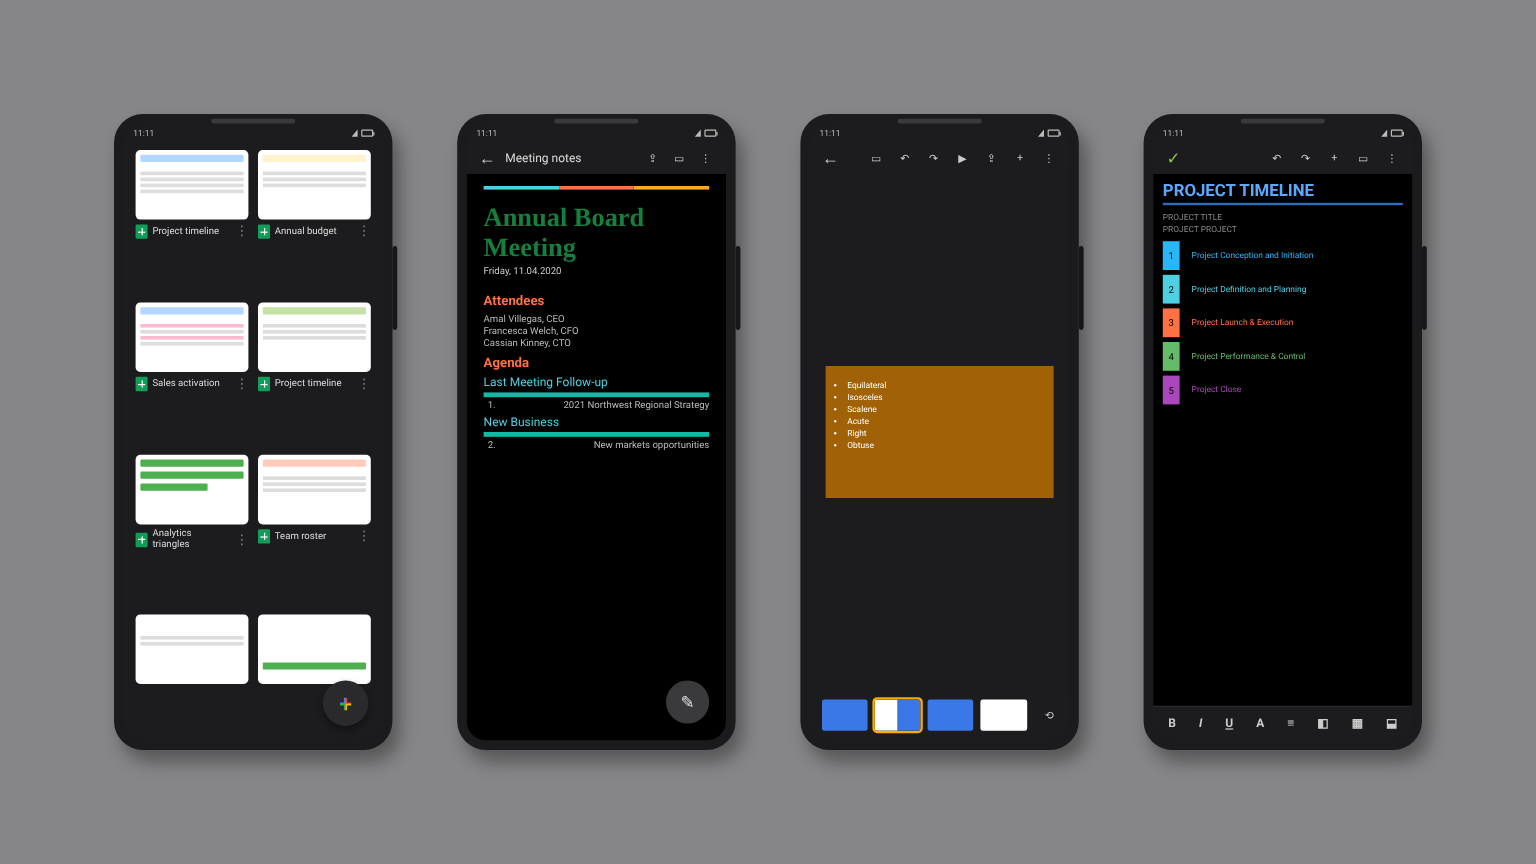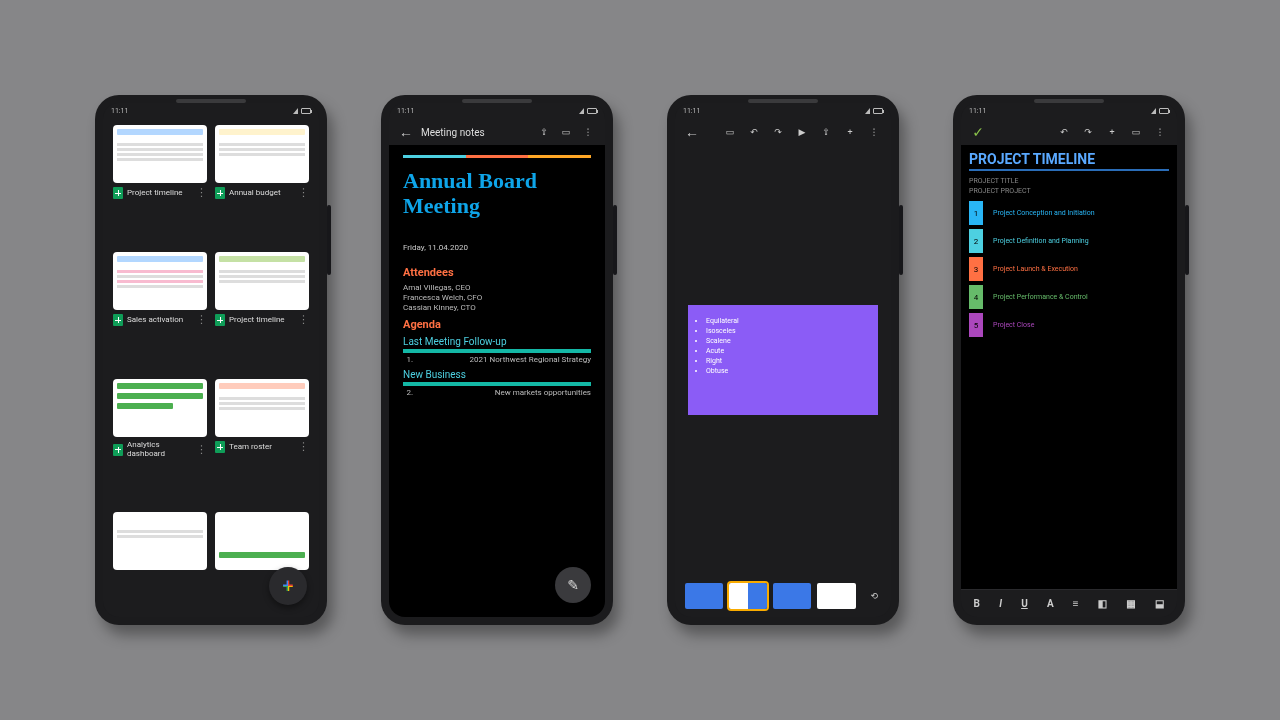--- a/index.html
+++ b/index.html
@@ -101,41 +101,41 @@
     display:flex; align-items:center; gap:8px;
     padding: 6px 10px; color:#ddd;
   }
   .appbar .title { flex:1; font-size:10px; }
   .icon { width:14px; height:14px; display:inline-flex; align-items:center; justify-content:center; color:#ccc; }
   .doc-body { flex:1; padding: 10px 14px; background:#000; overflow:hidden; position:relative; }
   .doc-stripe { height:3px; display:flex; margin-bottom:10px; }
   .doc-stripe span:nth-child(1){flex:1;background:#4dd0e1;}
   .doc-stripe span:nth-child(2){flex:1;background:#ff7043;}
   .doc-stripe span:nth-child(3){flex:1;background:#ffa726;}
-  .doc-h1 { font-size:22px; font-weight:700; color:#0ea5e9; line-height:1.15; margin-bottom:24px; font-family: Georgia, serif;}
+  .doc-h1 { font-size:22px; font-weight:700; color:#15803d; line-height:1.15; margin-bottom:2px; font-family: Georgia, serif;}
   .doc-date { font-size:8px; color:#ccc; margin-bottom:14px; }
   .doc-h2 { font-size:11px; color:#ff7043; font-weight:700; margin:6px 0 4px; }
   .doc-h3 { font-size:10px; color:#4dd0e1; margin:5px 0 2px; border-bottom:4px solid #14b8a6; padding-bottom:2px;}
   .doc-line { font-size:8px; color:#bbb; margin:1px 0; }
   .doc-ol { font-size:8px; color:#bbb; padding-left:12px;text-align:right; }
   .edit-fab {
     position:absolute; right:14px; bottom:14px;
     width:36px; height:36px; border-radius:50%;
     background:#3a3a3d; display:flex; align-items:center; justify-content:center;
   }
 
   
   .slides-toolbar { display:flex; align-items:center; gap:10px; padding:6px 10px; }
   .slides-toolbar .spacer { flex:1; }
   .slides-canvas { flex:1; display:flex; align-items:center; justify-content:center; background:#1c1c1e; }
   .slide {
     width:190px; height:110px; display:flex;
   }
   .slide-left { flex:1; background:#fff; display:flex; align-items:center; justify-content:center; color:#666; font-size:9px; text-align:center; padding:6px; }
-  .slide-right { flex:1; background:#8b5cf6; padding:10px 8px; color:#fff; font-size:7px; }
+  .slide-right { flex:1; background:#a16207; padding:10px 8px; color:#fff; font-size:7px; }
   .slide-right ul { list-style: disc; padding-left:10px; }
   .slide-right li { margin:2px 0; }
   .filmstrip { display:flex; gap:6px; padding:8px 10px; align-items:center; }
   .fs-thumb { width:40px; height:26px; background:#2a2a2d; border-radius:2px; position:relative; overflow:hidden; }
   .fs-thumb.sel { outline:2px solid #f9ab00; }
   .fs-thumb .half-l{position:absolute;left:0;top:0;bottom:0;width:50%;background:#fff;}
   .fs-thumb .half-r{position:absolute;right:0;top:0;bottom:0;width:50%;background:#3b78e7;}
   .fs-thumb.blue{background:#3b78e7;}
   .fs-thumb.white{background:#fff;}
 
@@ -234,21 +234,21 @@
           </div>
       </div>
       <div class="tile">
         <div class="thumb" style="background:#fff;">
             <div class="bar green" style="top:4px;"></div>
             <div class="bar green" style="top:14px;"></div>
             <div class="bar green" style="top:24px;width:60%;"></div>
           </div>
         <div class="tile-meta">
             <span class="sheet-icon"></span>
-            <span class="tile-title">Analytics dashboard</span>
+            <span class="tile-title">Analytics triangles</span>
             <span class="dots">⋮</span>
           </div>
       </div>
       <div class="tile">
         <div class="thumb">
             <div class="bar" style="top:4px;background:#ffccbc;"></div>
             <div class="rows">
               <div></div>
               <div></div>
               <div></div>

